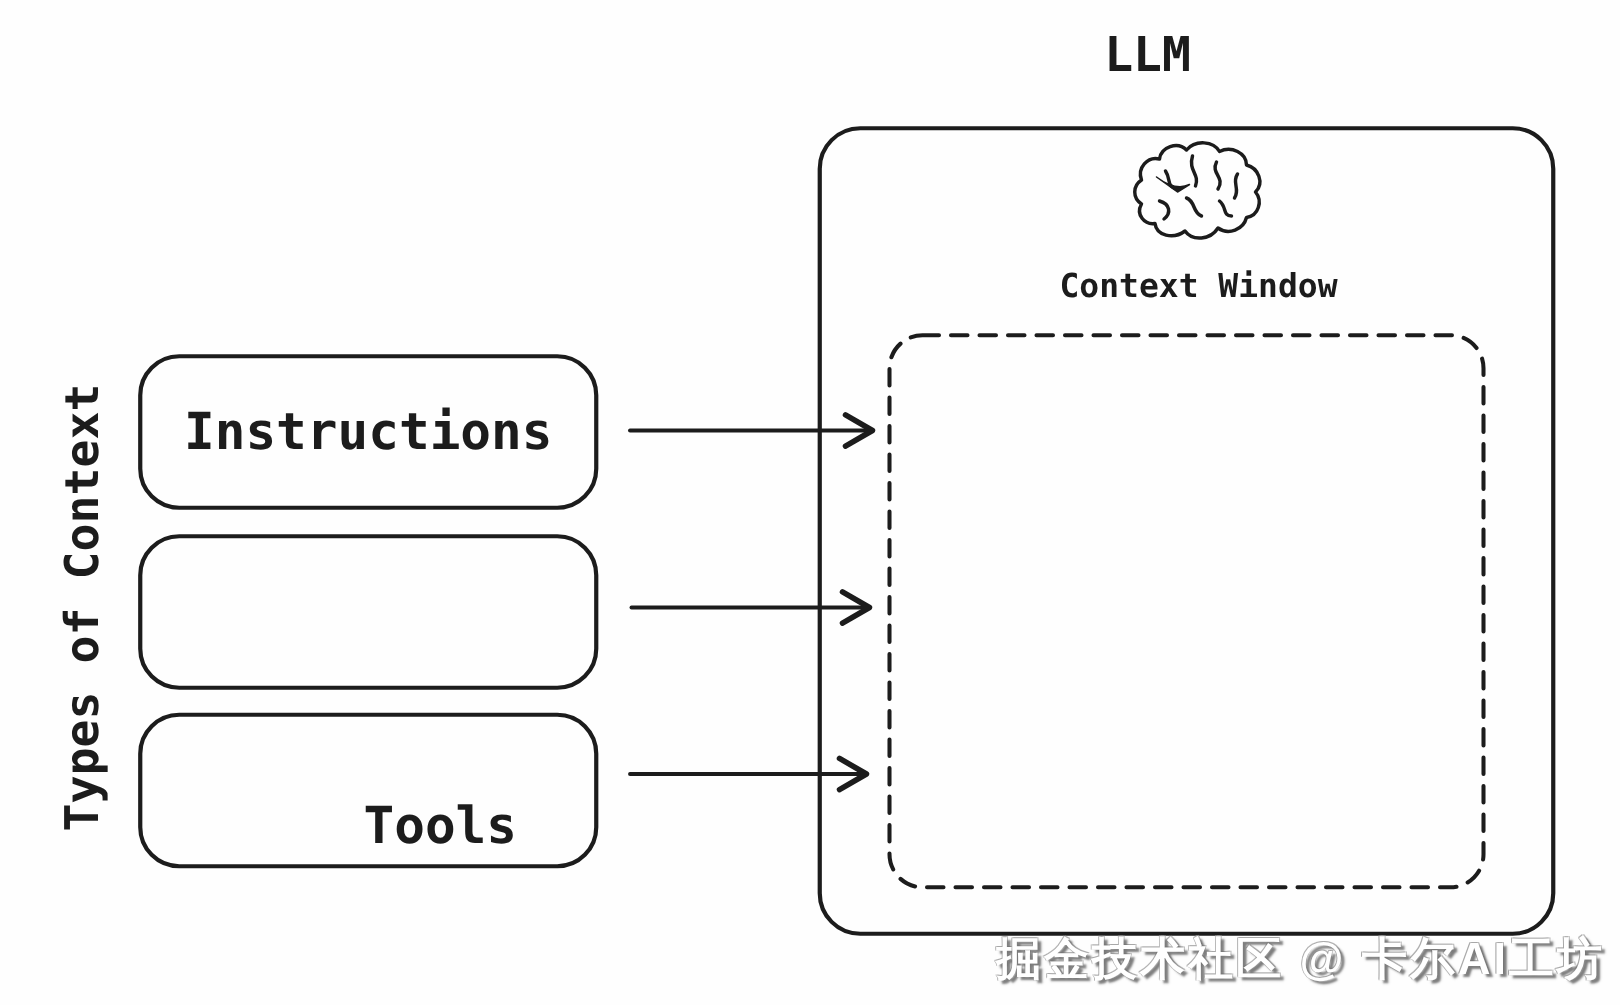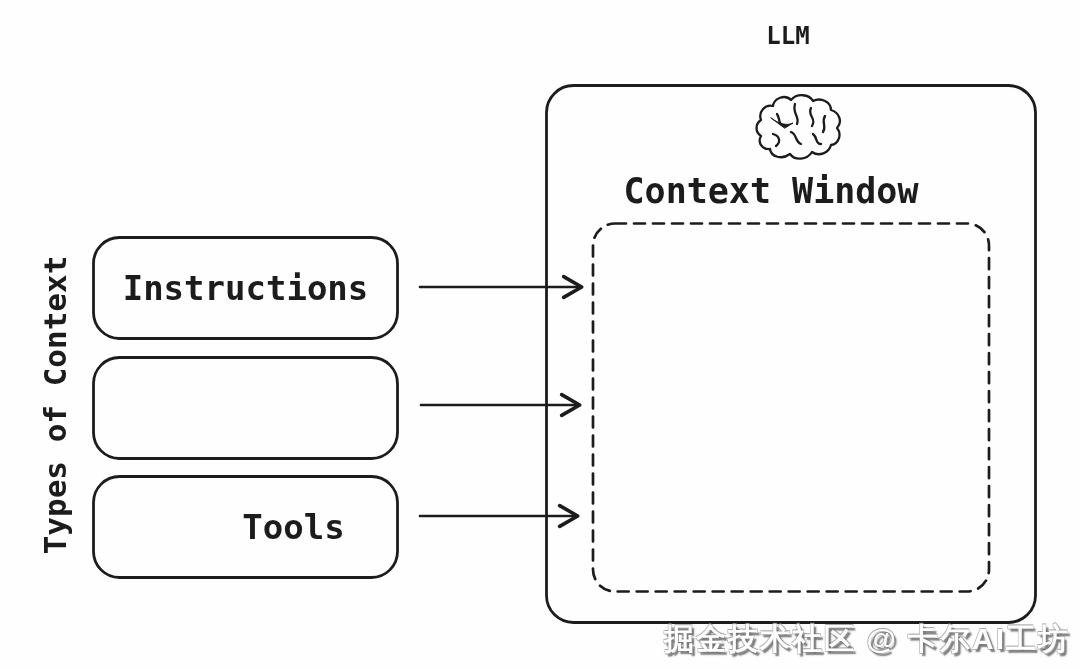--- a/index.html
+++ b/index.html
@@ -12,26 +12,26 @@
     color:#1c1c1c;
   }
   svg.layer{position:absolute;left:0;top:0;width:1080px;height:670px;}
   .label{
     position:absolute;
     display:flex;align-items:center;justify-content:center;
     font-weight:bold;
     color:#1c1c1c;
     white-space:nowrap;
   }
-  .llm-title{left:542px;top:10px;width:492px;height:52px;font-size:24px;}
-  .cw-title{left:572px;top:172px;width:398px;height:38px;font-size:35px;}
+  .llm-title{left:519px;top:10px;width:492px;height:52px;font-size:32px;}
+  .cw-title{left:600px;top:172px;width:398px;height:38px;font-size:22px;}
   .type-label{left:93px;width:305px;height:101px;font-size:34px;}
   .type-label.t0{top:237px;}
   .type-label.t1{top:357px;}
-  .type-label.t2{top:476px;padding-left:48px;}
+  .type-label.t2{top:500px;padding-left:48px;}
   .side-label{
     left:55px;top:405px;width:0;height:0;
     transform:translate(-50%,-50%) rotate(-90deg);
     font-size:31px;
   }
   .watermark{
     position:absolute;right:10px;bottom:10px;
     font-family:"Liberation Sans", sans-serif;
     font-weight:bold;font-size:30px;letter-spacing:2px;
     color:#ffffff;

